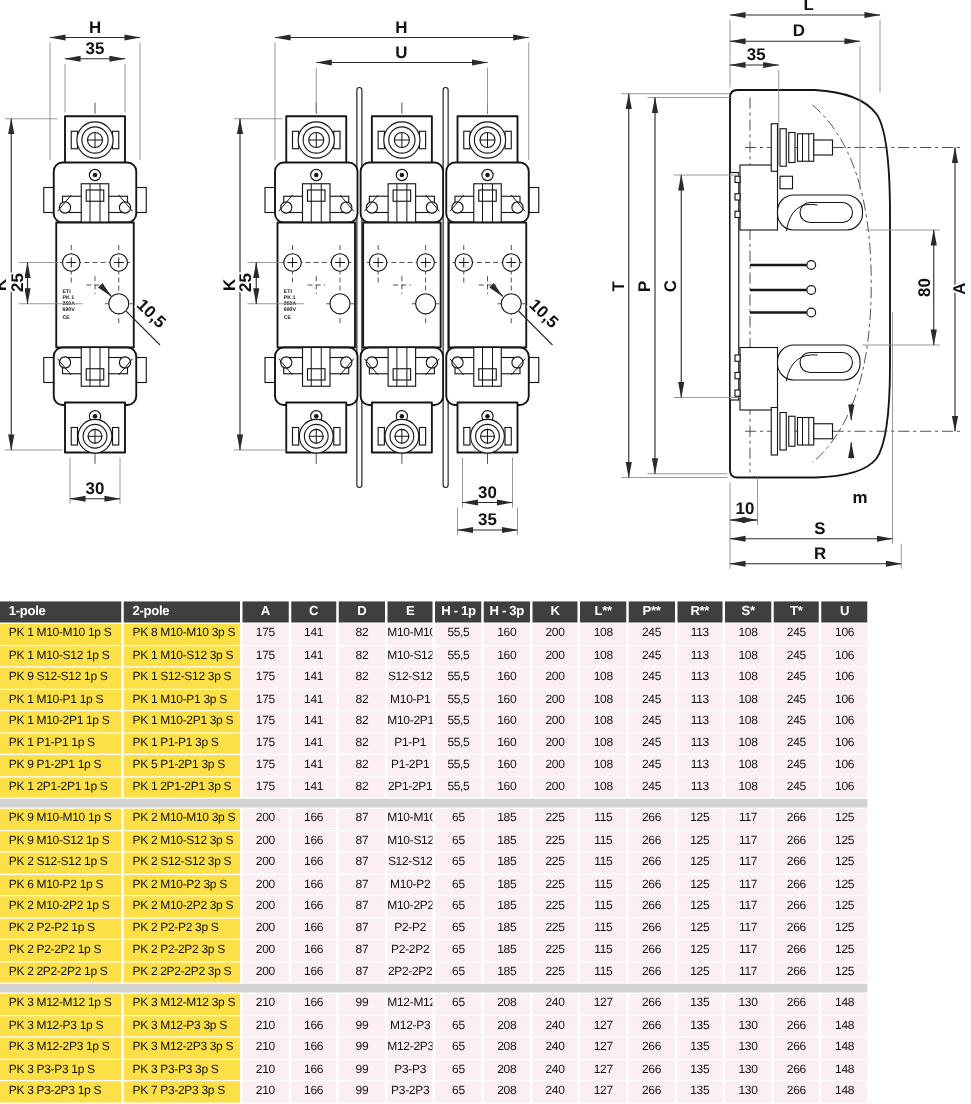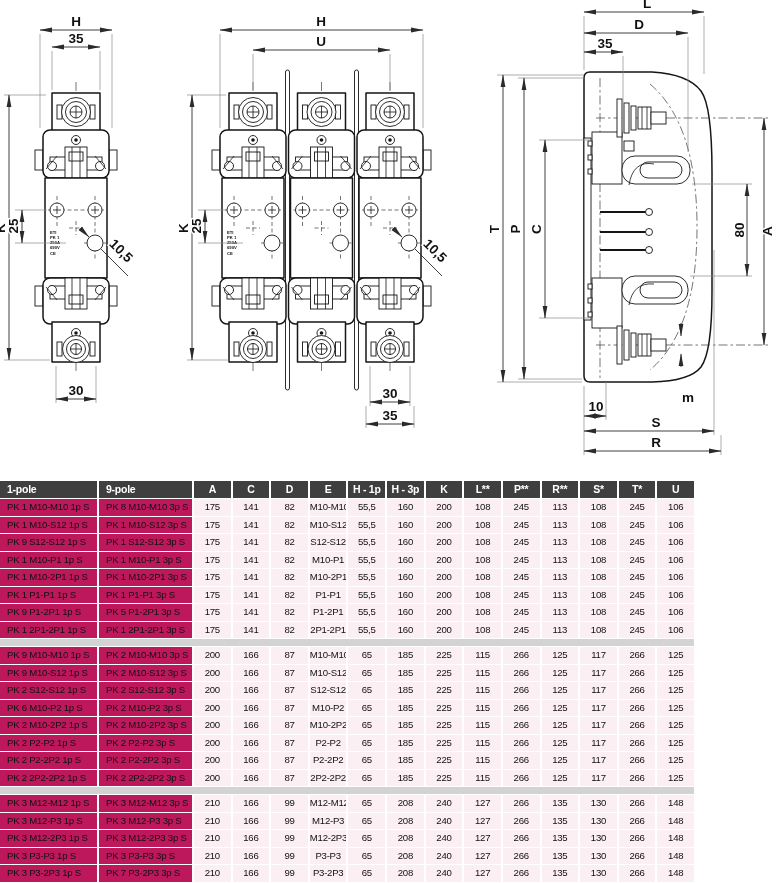--- a/index.html
+++ b/index.html
@@ -24,21 +24,21 @@
   #table{position:absolute;left:0;top:481px;width:694px;height:402px;overflow:hidden;
          background:#fff;letter-spacing:-0.25px;}
   .thead-row,.trow{display:grid;grid-template-columns:97px 93px repeat(13,1fr);column-gap:2px;}
   .thead-row{height:17px;}
   .thead-row .cell{background:#3f3f3f;color:#fff;font-size:10.5px;font-weight:bold;
                    line-height:17px;text-align:center;white-space:nowrap;overflow:hidden;}
   .thead-row .cell.name{text-align:left;padding-left:7px;}
   .trow{height:16.5px;margin-top:1px;}
   .cell{white-space:nowrap;overflow:hidden;}
   .trow .cell{font-size:9.6px;line-height:16.5px;color:#111;}
-  .trow .cell.name{background:#be185d;text-align:left;padding-left:7px;}
+  .trow .cell.name{background:#fde047;text-align:left;padding-left:7px;}
   .trow .cell.num{background:#fbeff3;text-align:center;}
   .band{height:7px;margin-top:1px;background:#d3d3d3;}
 </style>
 </head>
 <body>
 
 <svg id="drawings" viewBox="0 0 777 480" xmlns="http://www.w3.org/2000/svg">
   <defs>
     <marker id="ae" viewBox="0 0 12 6" refX="11.5" refY="3" markerWidth="13" markerHeight="7" orient="auto" markerUnits="userSpaceOnUse">
         <path d="M0,0.7 L12,3 L0,5.3 Z" fill="#2a2a2a"></path>
@@ -289,21 +289,21 @@
     <text class="dim" x="656" y="427">S</text>
     <line class="xl" x1="721" y1="435" x2="721" y2="455"></line>
     <line class="dl" x1="584" y1="451" x2="721" y2="451" marker-start="url(#as)" marker-end="url(#ae)"></line>
     <text class="dim" x="656" y="447">R</text>
   </g>
 </svg>
 
 <div id="table">
   <div class="thead-row">
       <div class="cell name">1-pole</div>
-      <div class="cell name">9-pole</div>
+      <div class="cell name">2-pole</div>
       <div class="cell">A</div>
       <div class="cell">C</div>
       <div class="cell">D</div>
       <div class="cell">E</div>
       <div class="cell">H - 1p</div>
       <div class="cell">H - 3p</div>
       <div class="cell">K</div>
       <div class="cell">L**</div>
       <div class="cell">P**</div>
       <div class="cell">R**</div>

